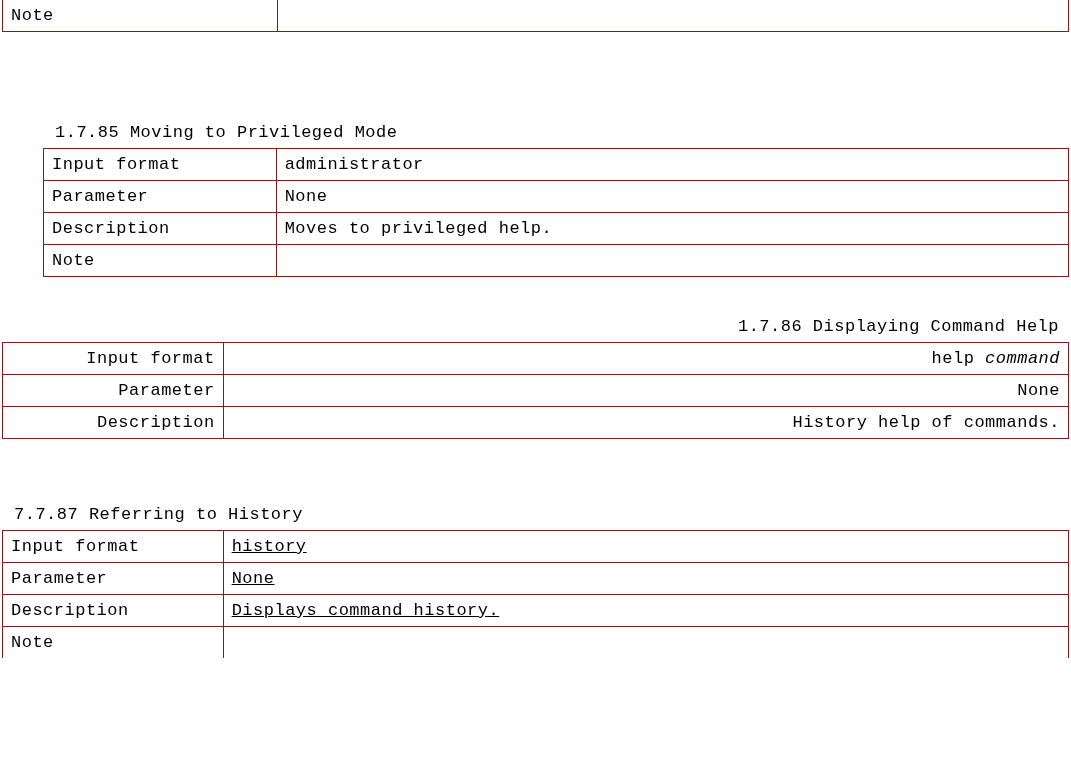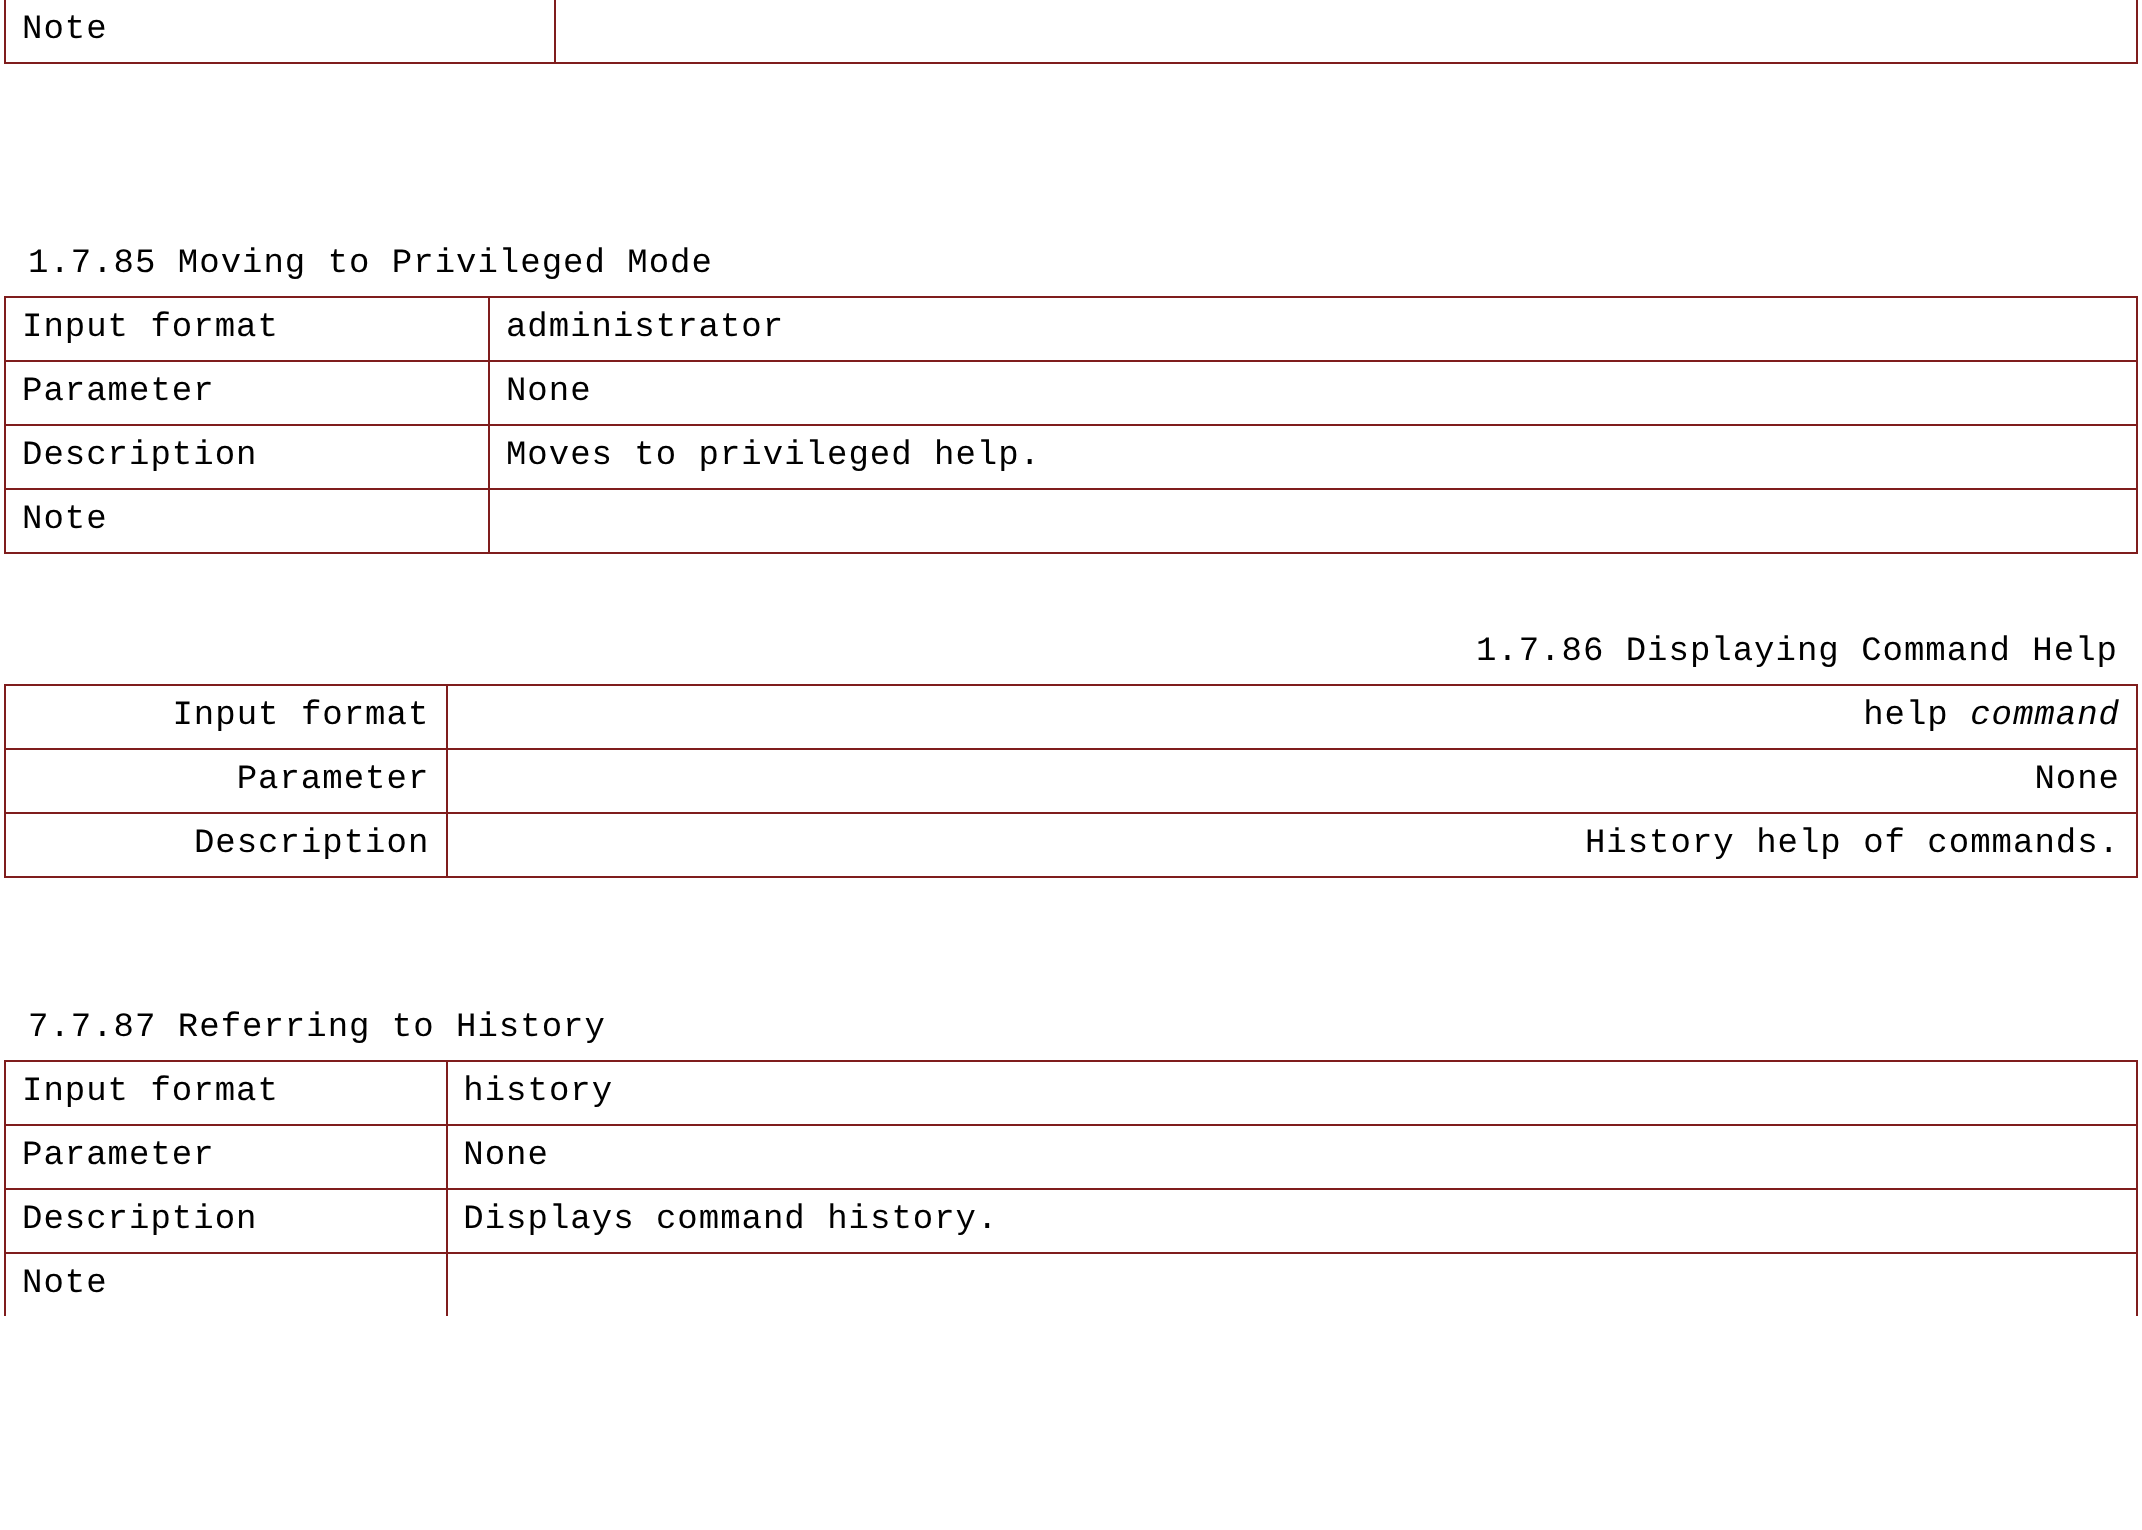--- a/index.html
+++ b/index.html
@@ -53,27 +53,28 @@
     .top-fragment td.label {
       border-top: none;
       width: 25.8%;
     }
     .top-fragment td.value {
       border-top: none;
       width: 74.2%;
     }
     .sec-85-gap {
       margin-bottom: 34px;
+      padding-left: 41px;
     }
     .sec-86 table td.label { width: 20.7%; }
     .sec-86 table td.value { width: 79.3%; }
     .sec-85 table td.label { width: 22.7%; }
     .sec-85 table td.value { width: 77.3%; }
     .sec-87 table td.label { width: 20.7%; }
-    .sec-87 table td.value { width: 79.3%; }
+    .sec-87 table td.value { width: 79.3%; text-decoration: underline; }
     .sec-86-gap { margin-bottom: 60px; text-align: right; }
     .sec-87 td.note-row { border-bottom: none; }
   </style>
 </head>
 <body>
 
 <div class="top-fragment">
   <table>
     <tbody>
         <tr>

